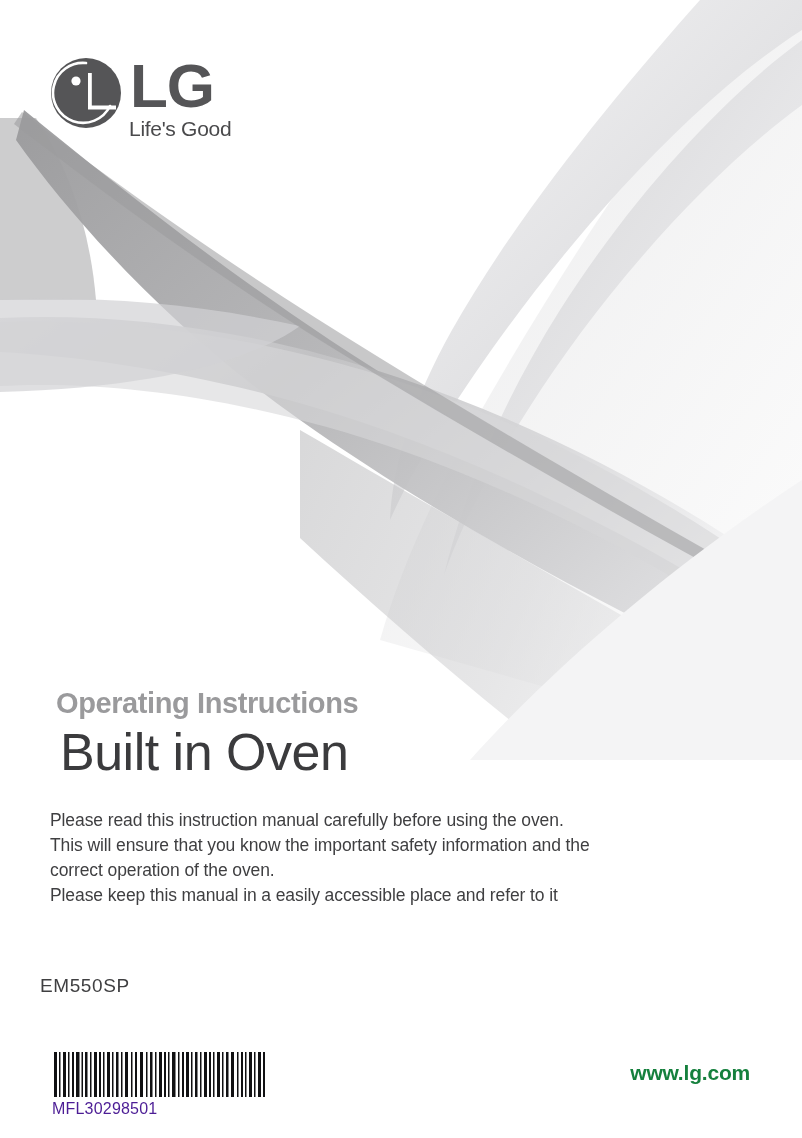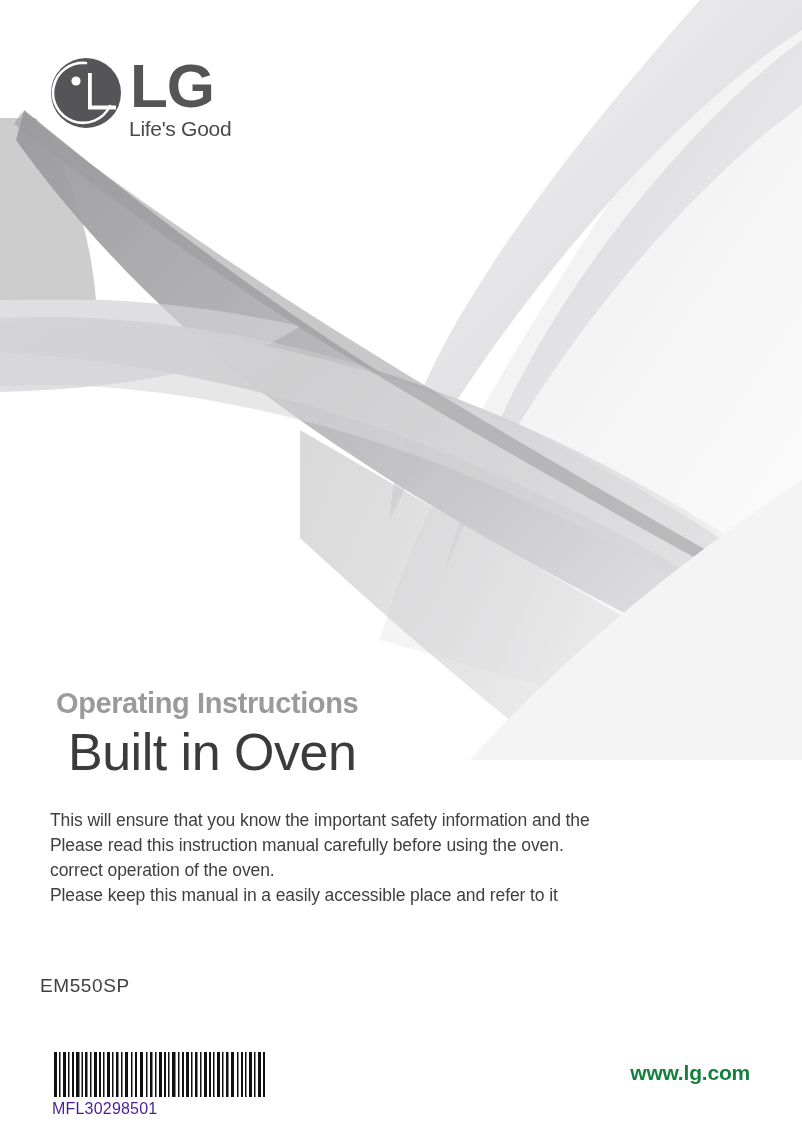--- a/index.html
+++ b/index.html
@@ -89,21 +89,21 @@
     line-height: 1.08;
     margin: 0;
   }
   #main-title {
     font-family: "Liberation Sans", sans-serif;
     font-size: 52px;
     font-weight: normal;
     color: #3b3b3d;
     letter-spacing: -0.5px;
     line-height: 1.12;
-    margin: 4px 0 0 12px;
+    margin: 4px 0 0 4px;
   }
 
   
   #intro {
     position: absolute;
     left: 50px;
     top: 808px;
     width: 710px;
     font-family: "Liberation Sans", sans-serif;
     font-size: 17.5px;
@@ -243,22 +243,22 @@
     <div id="logo-wordmark">LG</div>
   </div>
   <div id="logo-tagline">Life's Good</div>
 
   <div id="title-block">
     <div id="kicker">Operating Instructions</div>
     <div id="main-title">Built in Oven</div>
   </div>
 
   <div id="intro">
+    <span class="line">Please read this instruction manual carefully before using the oven.</span>
     <span class="line">This will ensure that you know the important safety information and the</span>
-    <span class="line">Please read this instruction manual carefully before using the oven.</span>
     <span class="line">correct operation of the oven.</span>
     <span class="line">Please keep this manual in a easily accessible place and refer to it</span>
   </div>
 
   <div id="model">EM550SP</div>
 
   <div id="barcode-block">
     <svg id="barcode-bars" viewBox="0 0 215 45" preserveAspectRatio="none" xmlns="http://www.w3.org/2000/svg">
       <rect x="0" y="0" width="215" height="45" fill="#ffffff"></rect>
       <g fill="#111113">

